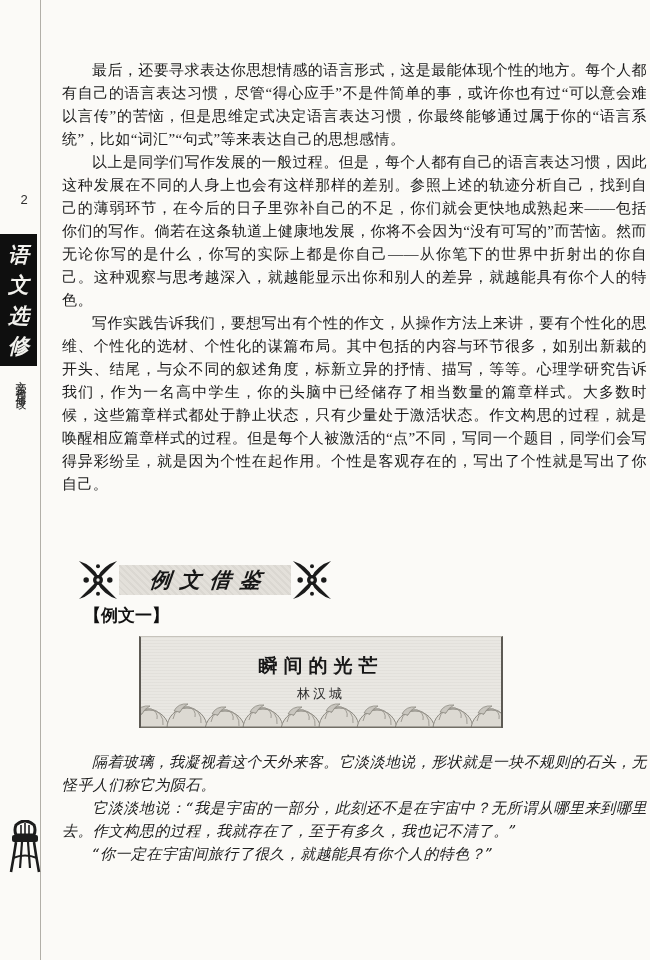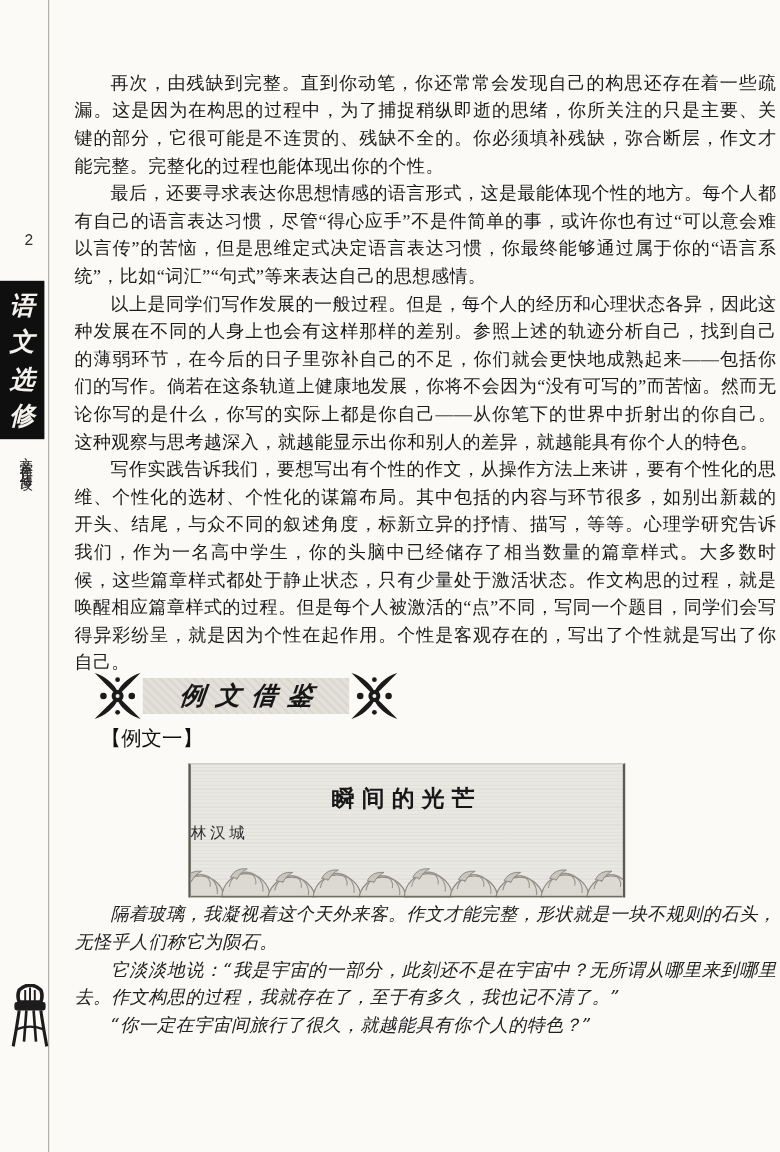--- a/index.html
+++ b/index.html
@@ -41,36 +41,36 @@
     background-image:repeating-linear-gradient(45deg, rgba(120,117,110,0.08) 0 2px, rgba(255,255,255,0) 2px 5px);
     display:flex; align-items:center; justify-content:center;
   }
   .banner .band span{
     font-size:21px; font-weight:bold; letter-spacing:9px; padding-left:9px;
     transform:skewX(-6deg); color:#161616;
     font-family:"DejaVu Serif",serif; font-style:italic;
   }
   .ex-label{
     position:absolute; left:84px; top:604px;
-    font-family:"Liberation Sans",sans-serif; font-weight:normal; font-size:17px; color:#101010;
+    font-family:"Liberation Sans",sans-serif; font-weight:bold; font-size:17px; color:#101010;
   }
   
   .title-box{
-    position:absolute; left:157px; top:636px; width:364px; height:112px;
+    position:absolute; left:139px; top:636px; width:364px; height:92px;
     background:#e9e7e2;
     background-image:repeating-linear-gradient(0deg, rgba(140,137,130,0.07) 0 1px, rgba(255,255,255,0) 1px 3px);
     border-left:2px solid #5d5a54; border-right:2px solid #5d5a54;
     border-top:1px solid #c6c3bc; box-sizing:border-box;
   }
   .title-box .ex-title{
     margin-top:16px; text-align:center; font-size:19px; font-weight:bold;
     letter-spacing:6px; color:#171717;
   }
   .title-box .ex-author{
-    margin-top:6px; text-align:left; font-size:13px; letter-spacing:3px; color:#2b2b2b;
+    margin-top:6px; text-align:center; font-size:13px; letter-spacing:3px; color:#2b2b2b;
   }
   .waves{position:absolute; left:0; bottom:0; width:360px; height:26px;}
   
   .essay{position:absolute; left:62px; top:751px; width:585px;}
   .essay p{
     margin:0; text-indent:2em; text-align:justify;
     font-size:15px; line-height:23px; letter-spacing:0.4px;
     font-family:"DejaVu Serif",serif; font-style:italic; color:#202020;
   }
 </style>
@@ -99,23 +99,22 @@
     <line x1="21" y1="5" x2="21" y2="15" stroke="#1c1c1c" stroke-width="1.6"></line>
     <rect x="4" y="15" width="26" height="7" rx="2" fill="#1c1c1c"></rect>
     <path d="M8 22 Q6 36 3 52" stroke="#1c1c1c" stroke-width="2.6" fill="none"></path>
     <path d="M26 22 Q28 36 31 52" stroke="#1c1c1c" stroke-width="2.6" fill="none"></path>
     <path d="M14 22 L12 48" stroke="#1c1c1c" stroke-width="2.2" fill="none"></path>
     <path d="M20 22 L22 48" stroke="#1c1c1c" stroke-width="2.2" fill="none"></path>
     <path d="M5 38 Q17 33 29 38" stroke="#1c1c1c" stroke-width="2" fill="none"></path>
   </svg>
 
   <div class="body-text">
-    <p>再次，由残缺到完整。直到你动笔，你还常常会发现自己的构思还存在着一些疏漏。这是因为在构思的过程中，为了捕捉稍纵即逝的思绪，你所关注的只是主要、关键的部分，它很可能是不连贯的、残缺不全的。你必须填补残缺，弥合断层，作文才能完整。完整化的过程也能体现出你的个性。</p>
     <p>最后，还要寻求表达你思想情感的语言形式，这是最能体现个性的地方。每个人都有自己的语言表达习惯，尽管“得心应手”不是件简单的事，或许你也有过“可以意会难以言传”的苦恼，但是思维定式决定语言表达习惯，你最终能够通过属于你的“语言系统”，比如“词汇”“句式”等来表达自己的思想感情。</p>
-    <p>以上是同学们写作发展的一般过程。但是，每个人的经历和心理状态各异，因此这种发展在不同的人身上也会有这样那样的差别。参照上述的轨迹分析自己，找到自己的薄弱环节，在今后的日子里弥补自己的不足，你们就会更快地成熟起来——包括你们的写作。倘若在这条轨道上健康地发展，你将不会因为“没有可写的”而苦恼。然而无论你写的是什么，你写的实际上都是你自己——从你笔下的世界中折射出的你自己。这种观察与思考越深入，就越能显示出你和别人的差异，就越能具有你个人的特色。</p>
+    <p>以上是同学们写作发展的一般过程。但是，每个人都有自己的语言表达习惯，因此这种发展在不同的人身上也会有这样那样的差别。参照上述的轨迹分析自己，找到自己的薄弱环节，在今后的日子里弥补自己的不足，你们就会更快地成熟起来——包括你们的写作。倘若在这条轨道上健康地发展，你将不会因为“没有可写的”而苦恼。然而无论你写的是什么，你写的实际上都是你自己——从你笔下的世界中折射出的你自己。这种观察与思考越深入，就越能显示出你和别人的差异，就越能具有你个人的特色。</p>
     <p>写作实践告诉我们，要想写出有个性的作文，从操作方法上来讲，要有个性化的思维、个性化的选材、个性化的谋篇布局。其中包括的内容与环节很多，如别出新裁的开头、结尾，与众不同的叙述角度，标新立异的抒情、描写，等等。心理学研究告诉我们，作为一名高中学生，你的头脑中已经储存了相当数量的篇章样式。大多数时候，这些篇章样式都处于静止状态，只有少量处于激活状态。作文构思的过程，就是唤醒相应篇章样式的过程。但是每个人被激活的“点”不同，写同一个题目，同学们会写得异彩纷呈，就是因为个性在起作用。个性是客观存在的，写出了个性就是写出了你自己。</p>
   </div>
 
   <div class="banner">
     <svg width="40" height="42" viewBox="0 0 44 44">
       <g fill="#1b1b1b">
         <path d="M22 22 L10 10 Q4 4 1 1 Q8 3 14 8 Q20 13 22 18 Z"></path>
         <path d="M22 22 L34 10 Q40 4 43 1 Q36 3 30 8 Q24 13 22 18 Z"></path>
         <path d="M22 22 L10 34 Q4 40 1 43 Q8 41 14 36 Q20 31 22 26 Z"></path>
         <path d="M22 22 L34 34 Q40 40 43 43 Q36 41 30 36 Q24 31 22 26 Z"></path>
@@ -168,18 +167,18 @@
       <use href="#wv" x="178" y="0"></use>
       <use href="#wv" x="216" y="2"></use>
       <use href="#wv" x="254" y="3"></use>
       <use href="#wv" x="292" y="1"></use>
       <use href="#wv" x="330" y="2"></use>
       <rect x="0" y="24.5" width="360" height="1.5" fill="#716e66"></rect>
     </svg>
   </div>
 
   <div class="essay">
-    <p>隔着玻璃，我凝视着这个天外来客。作文才能完整，形状就是一块不规则的石头，无怪乎人们称它为陨石。</p>
+    <p>隔着玻璃，我凝视着这个天外来客。它淡淡地说，形状就是一块不规则的石头，无怪乎人们称它为陨石。</p>
     <p>它淡淡地说：“我是宇宙的一部分，此刻还不是在宇宙中？无所谓从哪里来到哪里去。作文构思的过程，我就存在了，至于有多久，我也记不清了。”</p>
     <p>“你一定在宇宙间旅行了很久，就越能具有你个人的特色？”</p>
   </div>
 
 </div>
 
 </body></html>

